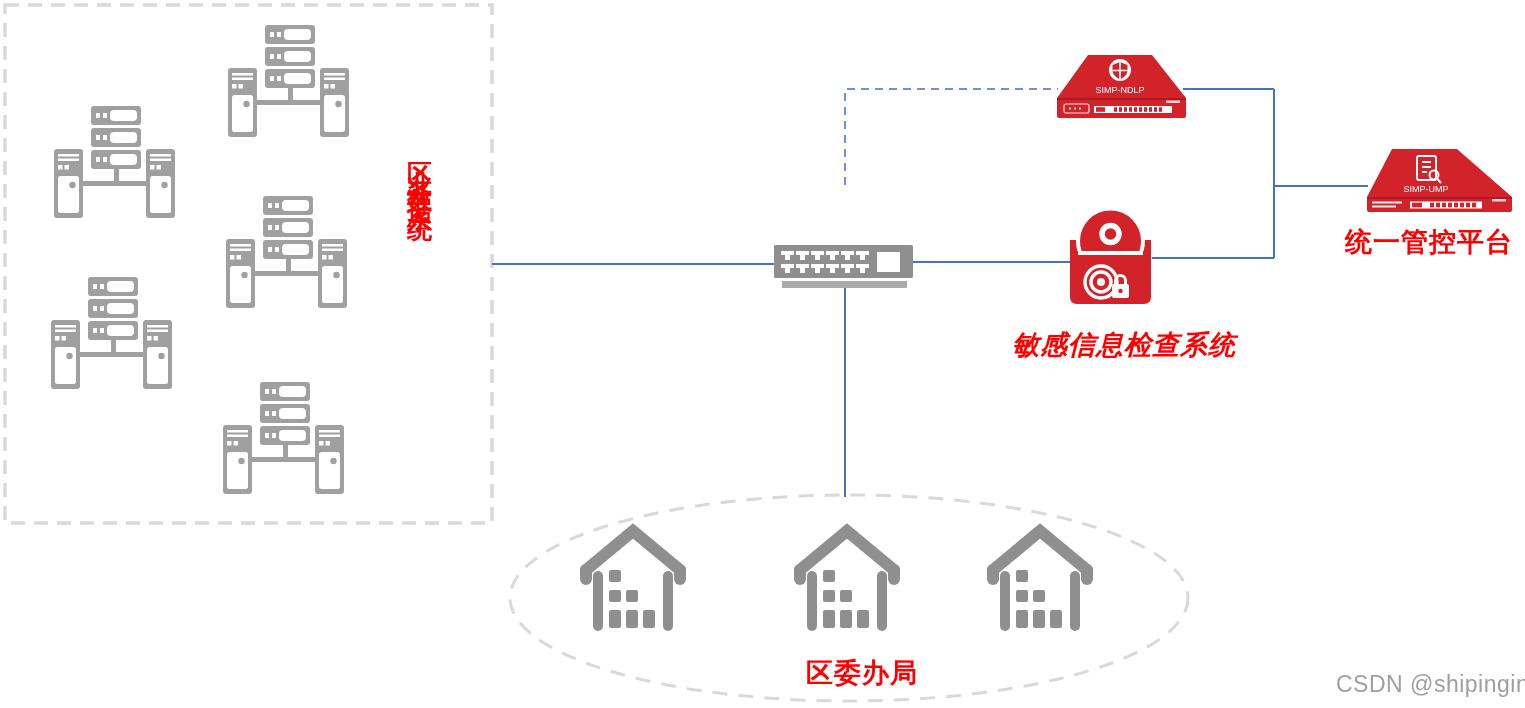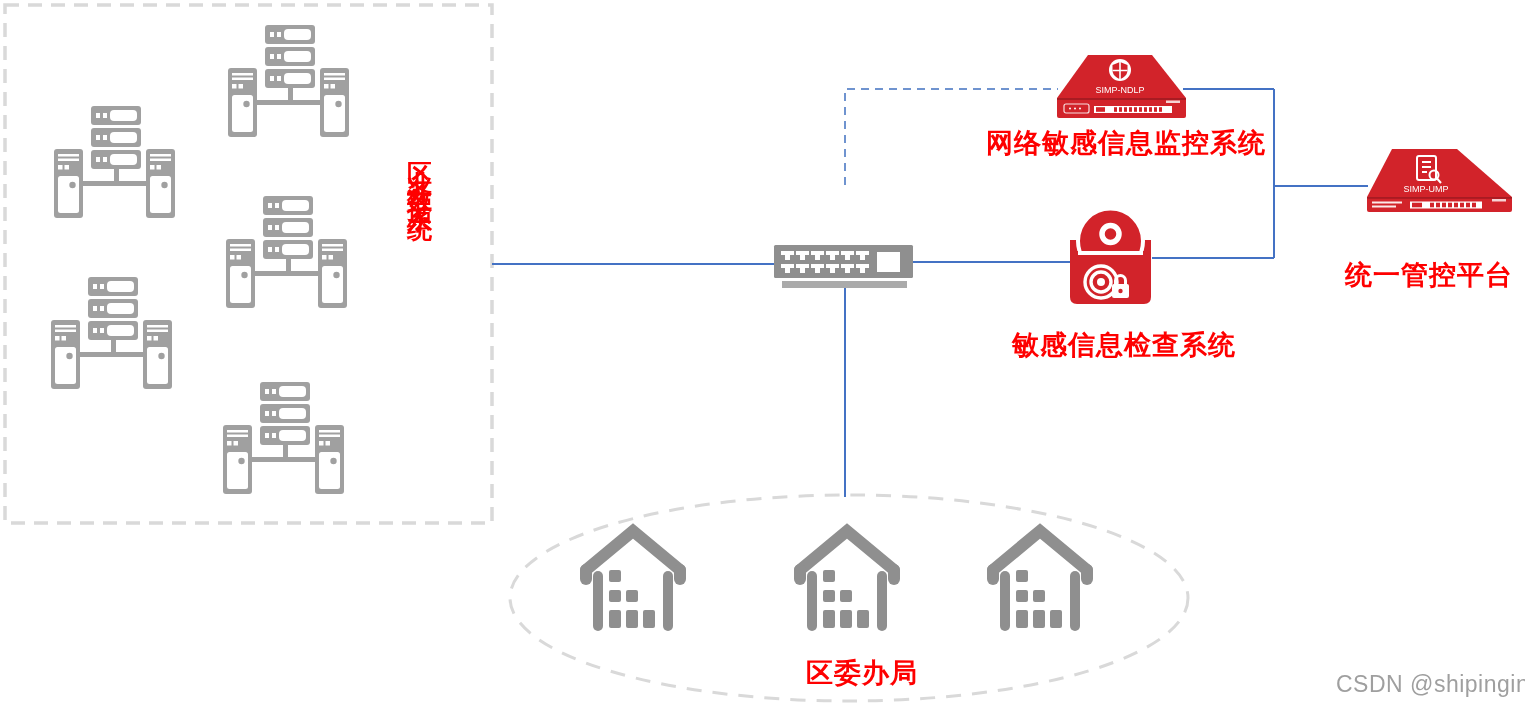--- a/index.html
+++ b/index.html
@@ -176,21 +176,20 @@
           <rect x="83" y="54.2" width="3" height="4.6"></rect>
         <rect x="88" y="54.2" width="3" height="4.6"></rect>
           <rect x="93" y="54.2" width="3" height="4.6"></rect>
         <rect x="98" y="54.2" width="3" height="4.6"></rect>
           <rect x="103" y="54.2" width="3" height="4.6"></rect>
       </g>
       <rect x="110" y="47.5" width="14" height="2.5" fill="#ffffff" opacity="0.8"></rect>
     </g>
   </svg>
 
-  <div class="abs red-label" style="left:960px;top:129px;width:332px;">网络敏感信息监控系统</div>
 
   <svg class="abs" style="left:1068px;top:200px;" width="85" height="105" viewBox="0 0 85 105">
     <defs>
         <clipPath id="disc-clip">
           <rect x="0" y="0" width="85" height="51"></rect>
         </clipPath>
       </defs>
 
     <path d="M2,40 h9 v12 h63 v-12 h9 v57 q0,7 -7,7 h-67 q-7,0 -7,-7 z" fill="#d2232a"></path>
 
@@ -204,21 +203,21 @@
     <g>
       <circle cx="33" cy="82" r="4" fill="#ffffff"></circle>
       <circle cx="33" cy="82" r="10" fill="none" stroke="#ffffff" stroke-width="3.4"></circle>
       <circle cx="33" cy="82" r="16" fill="none" stroke="#ffffff" stroke-width="3.4"></circle>
       <rect x="44" y="84" width="17" height="14" rx="2" fill="#ffffff"></rect>
       <path d="M47.5,84 v-3.5 a5,5 0 0 1 10,0 v3.5" fill="none" stroke="#ffffff" stroke-width="3"></path>
       <circle cx="52.5" cy="91" r="2.2" fill="#d2232a"></circle>
     </g>
   </svg>
 
-  <div class="abs red-label" style="left:1008px;top:331px;width:232px;">敏感信息检查系统</div>
+  <div class="abs red-label" style="left:1008px;top:331px;width:232px;font-style:italic;">敏感信息检查系统</div>
 
   <svg class="abs" style="left:1366px;top:147px;" width="147" height="67" viewBox="0 0 147 67">
     <polygon points="26,2 91,2 146,50 1,50" fill="#d2232a"></polygon>
     <rect x="1" y="50" width="145" height="15" rx="2" fill="#d2232a"></rect>
     <rect x="1" y="50" width="145" height="1.8" fill="#a81b22"></rect>
 
     <g fill="none" stroke="#ffffff" stroke-width="2">
       <rect x="51" y="9" width="19" height="24" rx="2"></rect>
       <path d="M56,15 h9 M56,20 h9 M56,25 h5"></path>
       <circle cx="68" cy="28" r="4.5"></circle>
@@ -238,21 +237,21 @@
           <rect x="82" y="55.7" width="4" height="4.6"></rect>
         <rect x="88" y="55.7" width="4" height="4.6"></rect>
           <rect x="94" y="55.7" width="4" height="4.6"></rect>
         <rect x="100" y="55.7" width="4" height="4.6"></rect>
           <rect x="106" y="55.7" width="4" height="4.6"></rect>
       </g>
       <rect x="126" y="52" width="14" height="2.5" fill="#ffffff" opacity="0.8"></rect>
     </g>
   </svg>
 
-  <div class="abs red-label" style="left:1345px;top:228px;width:166px;margin-top:33px;">统一管控平台</div>
+  <div class="abs red-label" style="left:1345px;top:228px;width:166px;">统一管控平台</div>
 
   <svg class="abs" style="left:581px;top:524px;" width="104" height="110" viewBox="0 0 104 110">
       <use href="#sym-house"></use>
     </svg>
   <svg class="abs" style="left:795px;top:524px;" width="104" height="110" viewBox="0 0 104 110">
       <use href="#sym-house"></use>
     </svg>
   <svg class="abs" style="left:988px;top:524px;" width="104" height="110" viewBox="0 0 104 110">
       <use href="#sym-house"></use>
     </svg>

